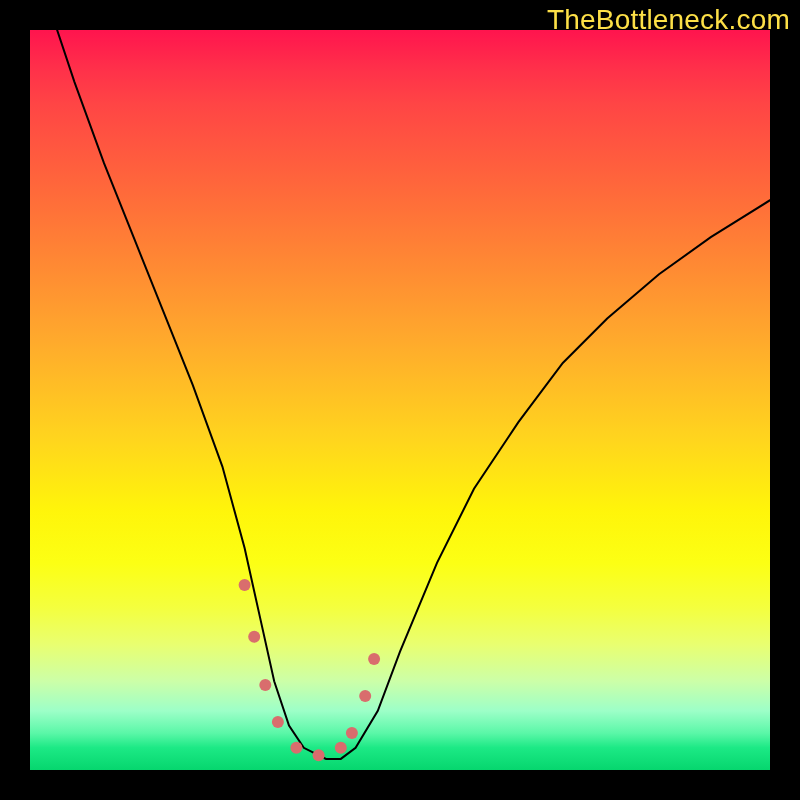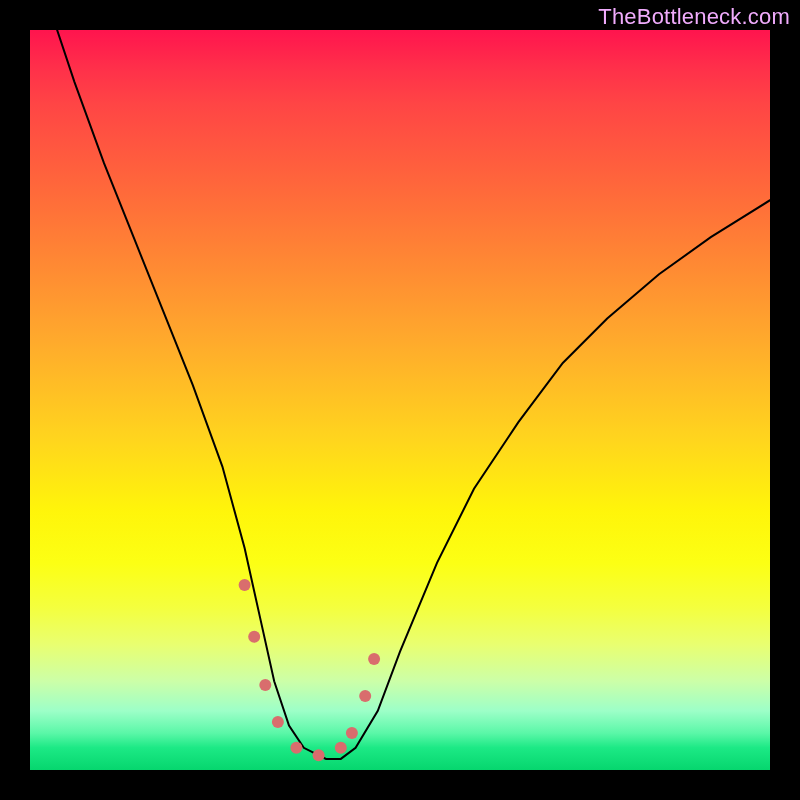--- a/index.html
+++ b/index.html
@@ -41,22 +41,22 @@
       #5bf7a8 95%,
       #1ce985 97%,
       #06d66e 100%
     );
   }
   .watermark {
     position: absolute;
     top: 4px;
     right: 10px;
     font-family: Arial, Helvetica, sans-serif;
-    font-size: 22px;
-    color: #f0abfc;
+    font-size: 28px;
+    color: #fde047;
     letter-spacing: 0.2px;
     user-select: none;
   }
   svg.curve {
     position: absolute;
     top: 0;
     left: 0;
   }
 </style>
 </head>

